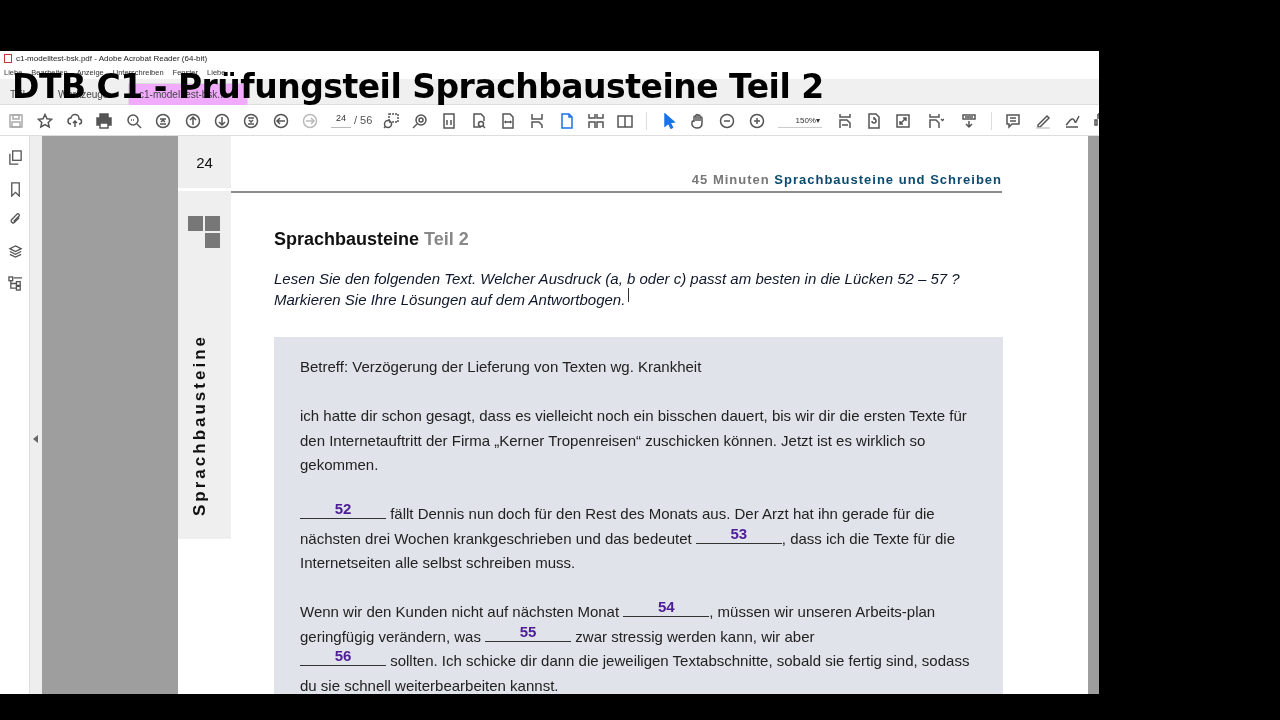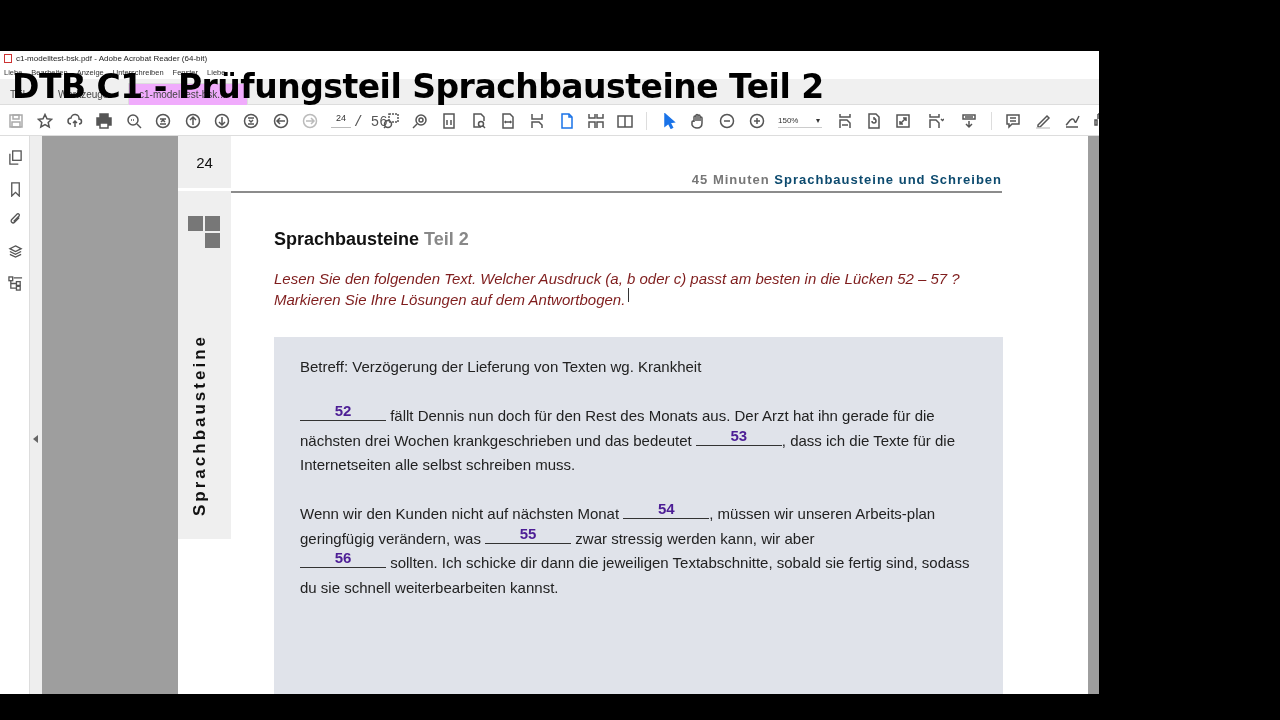--- a/index.html
+++ b/index.html
@@ -18,22 +18,22 @@
 
   
   .overlay-title { position: absolute; left: 12px; top: 16px; font-family: "DejaVu Sans", sans-serif; font-weight: bold; font-size: 33px; color: #000; letter-spacing: -0.5px; z-index: 20; white-space: nowrap; }
 
   
   .toolbar { position: absolute; left: 0; top: 54px; width: 1125px; height: 31px; background: #fff; border-bottom: 1px solid #ddd; }
   .tb-btn { position: absolute; top: 6px; width: 20px; height: 20px; display: flex; align-items: center; justify-content: center; color: #555; font-size: 14px; }
   .tb-btn svg { width: 16px; height: 16px; stroke: #555; fill: none; stroke-width: 1.5; }
   .tb-sep { position: absolute; top: 7px; width: 1px; height: 18px; background: #ddd; }
   .page-input { position: absolute; left: 331px; top: 8px; width: 20px; height: 15px; font-size: 9px; color: #333; text-align: center; border-bottom: 1px solid #bbb; }
-  .page-total { position: absolute; left: 354px; top: 9px; font-size: 14px; color: #555; font-family: Liberation Mono, monospace; }
-  .zoom-select { position: absolute; left: 778px; top: 8px; width: 44px; height: 15px; font-size: 8px; color: #333; display: flex; align-items: center; justify-content: space-between; border-bottom: 1px solid #ccc; padding-right: 2px; }
+  .page-total { position: absolute; left: 354px; top: 9px; font-size: 11px; color: #555; }
+  .zoom-select { position: absolute; left: 778px; top: 8px; width: 44px; height: 15px; font-size: 8px; color: #333; display: flex; align-items: center; justify-content: flex-end; border-bottom: 1px solid #ccc; padding-right: 2px; }
 
   
   .leftnav { position: absolute; left: 0; top: 85px; width: 30px; height: 609px; background: #fff; border-right: 1px solid #ddd; }
   .leftnav .nav-ico { position: absolute; left: 6px; width: 18px; height: 18px; display: flex; align-items: center; justify-content: center; }
   .leftnav svg { width: 15px; height: 15px; stroke: #555; fill: none; stroke-width: 1.4; }
   .left-gutter { position: absolute; left: 30px; top: 85px; width: 12px; height: 609px; background: #eee; }
   .collapse-left { position: absolute; left: 33px; top: 384px; width: 0; height: 0; border-top: 4px solid transparent; border-bottom: 4px solid transparent; border-right: 5px solid #666; }
 
   
   .docarea { position: absolute; left: 42px; top: 85px; width: 1181px; height: 609px; background: #9e9e9e; }
@@ -45,21 +45,21 @@
   .squares div { position: absolute; width: 15px; height: 15px; background: #777; }
   .vert-label { position: absolute; left: 12px; top: 380px; transform: rotate(-90deg); transform-origin: left top; font-family: "Liberation Sans", sans-serif; font-weight: bold; font-size: 17px; letter-spacing: 3px; color: #111; white-space: nowrap; }
 
   .running-head { position: absolute; left: 53px; top: 36px; width: 771px; text-align: right; font-family: "Liberation Sans", sans-serif; font-size: 13px; letter-spacing: 1px; font-weight: bold; }
   .running-head .muted { color: #777; }
   .running-head .strong { color: #0c4a6e; }
   .head-rule { position: absolute; left: 53px; top: 55px; width: 771px; height: 2px; background: #8c8c8c; }
 
   .section-title { position: absolute; left: 96px; top: 93px; font-size: 18px; font-weight: bold; color: #111; }
   .section-title .muted { color: #888; }
-  .instruction { position: absolute; left: 96px; top: 132px; width: 720px; font-size: 15px; font-style: italic; color: #7f1d1d; line-height: 21px; }
+  .instruction { position: absolute; left: 96px; top: 132px; width: 720px; font-size: 15px; font-style: italic; color: #0f172a; line-height: 21px; }
 
   .textbox { position: absolute; left: 96px; top: 201px; width: 729px; height: 420px; background: #e0e3ea; padding: 18px 26px 0 26px; font-size: 15px; color: #222; line-height: 24.5px; }
   .textbox p { margin-bottom: 24.5px; }
   .gap { display: inline-block; position: relative; width: 86px; height: 14px; border-bottom: 1px solid #333; text-align: center; vertical-align: baseline; }
   .gap span { position: absolute; left: 0; right: 0; top: -8px; font-weight: bold; font-size: 15px; color: #4c1d95; }
 
   .text-cursor { position: absolute; left: 450px; top: 152px; width: 1px; height: 14px; background: #333; }
 
   
   .vscroll { position: absolute; left: 1223px; top: 85px; width: 14px; height: 609px; background: #f0f0f0; border-left: 1px solid #ddd; }
@@ -377,20 +377,21 @@
     </div>
 
     <div class="instruction">
       <div>Lesen Sie den folgenden Text. Welcher Ausdruck (a, b oder c) passt am besten in die Lücken 52 – 57 ?</div>
       <div>Markieren Sie Ihre Lösungen auf dem Antwortbogen.</div>
     </div>
     <div class="text-cursor"></div>
 
     <div class="textbox">
       <p>Betreff: Verzögerung der Lieferung von Texten wg. Krankheit</p>
+      <p>ich hatte dir schon gesagt, dass es vielleicht noch ein bisschen dauert, bis wir dir die ersten Texte für den Internetauftritt der Firma „Kerner Tropenreisen“ zuschicken können. Jetzt ist es wirklich so gekommen.</p>
       <p><span class="gap"><span>52</span></span><span> fällt Dennis nun doch für den Rest des Monats aus. Der Arzt hat ihn gerade für die nächsten drei Wochen krankgeschrieben und das bedeutet </span><span class="gap"><span>53</span></span><span>, dass ich die Texte für die Internetseiten alle selbst schreiben muss.</span></p>
       <p><span>Wenn wir den Kunden nicht auf nächsten Monat </span><span class="gap"><span>54</span></span><span>, müssen wir unseren Arbeits-plan geringfügig verändern, was </span><span class="gap"><span>55</span></span><span> zwar stressig werden kann, wir aber </span><br><span class="gap"><span>56</span></span><span> sollten. Ich schicke dir dann die jeweiligen Textabschnitte, sobald sie fertig sind, sodass du sie schnell weiterbearbeiten kannst.</span></p>
     </div>
   </div>
 
   <div class="vscroll">
     <div class="thumb"></div>
     <div class="arrow-down">⌄</div>
   </div>
   <div class="right-gutter"></div>

